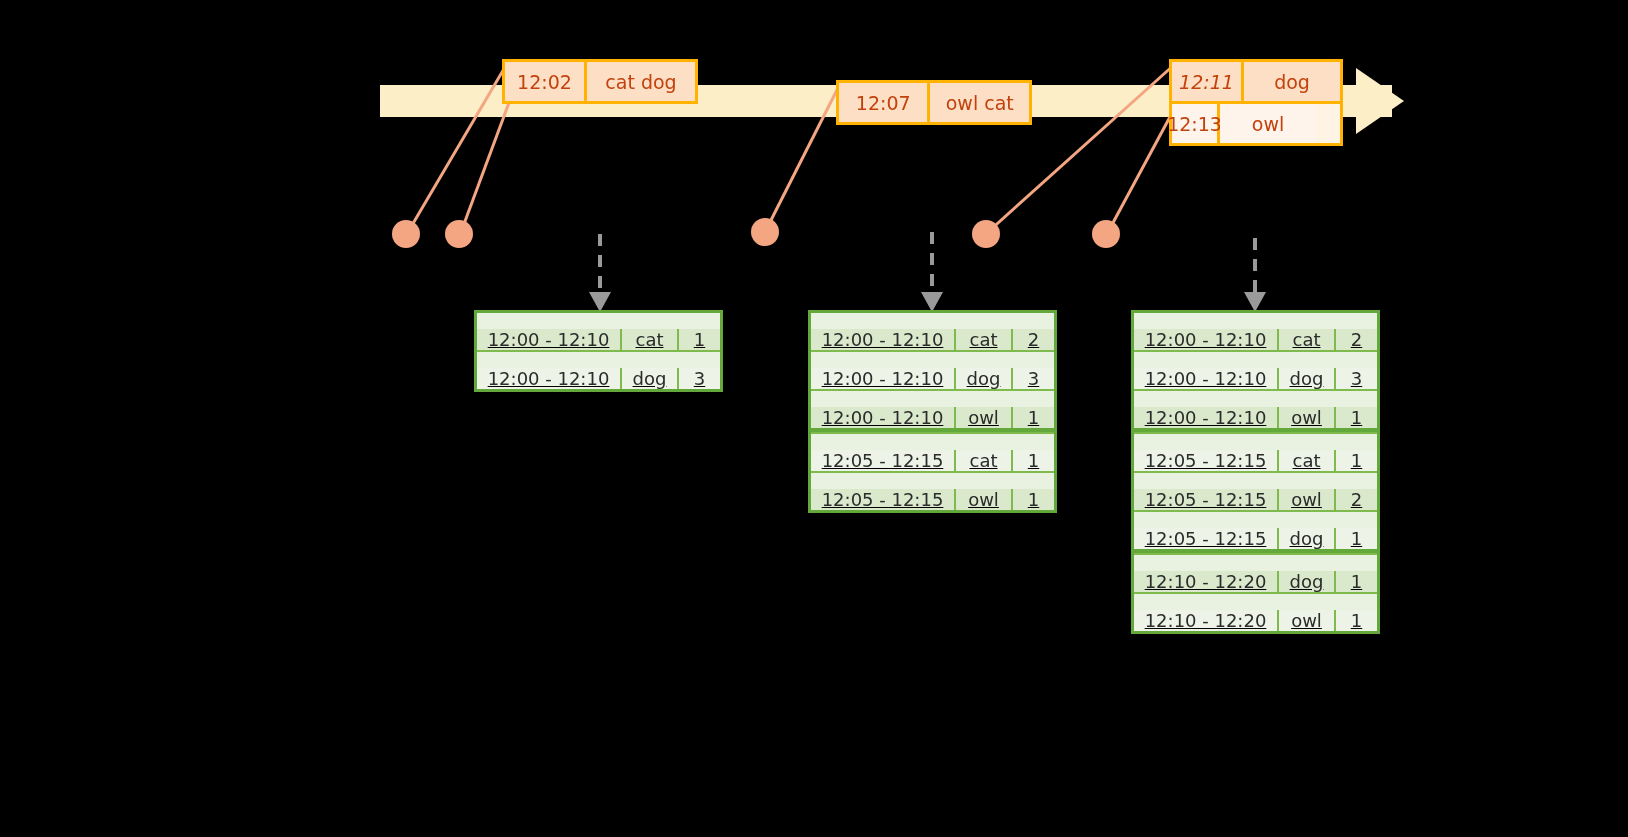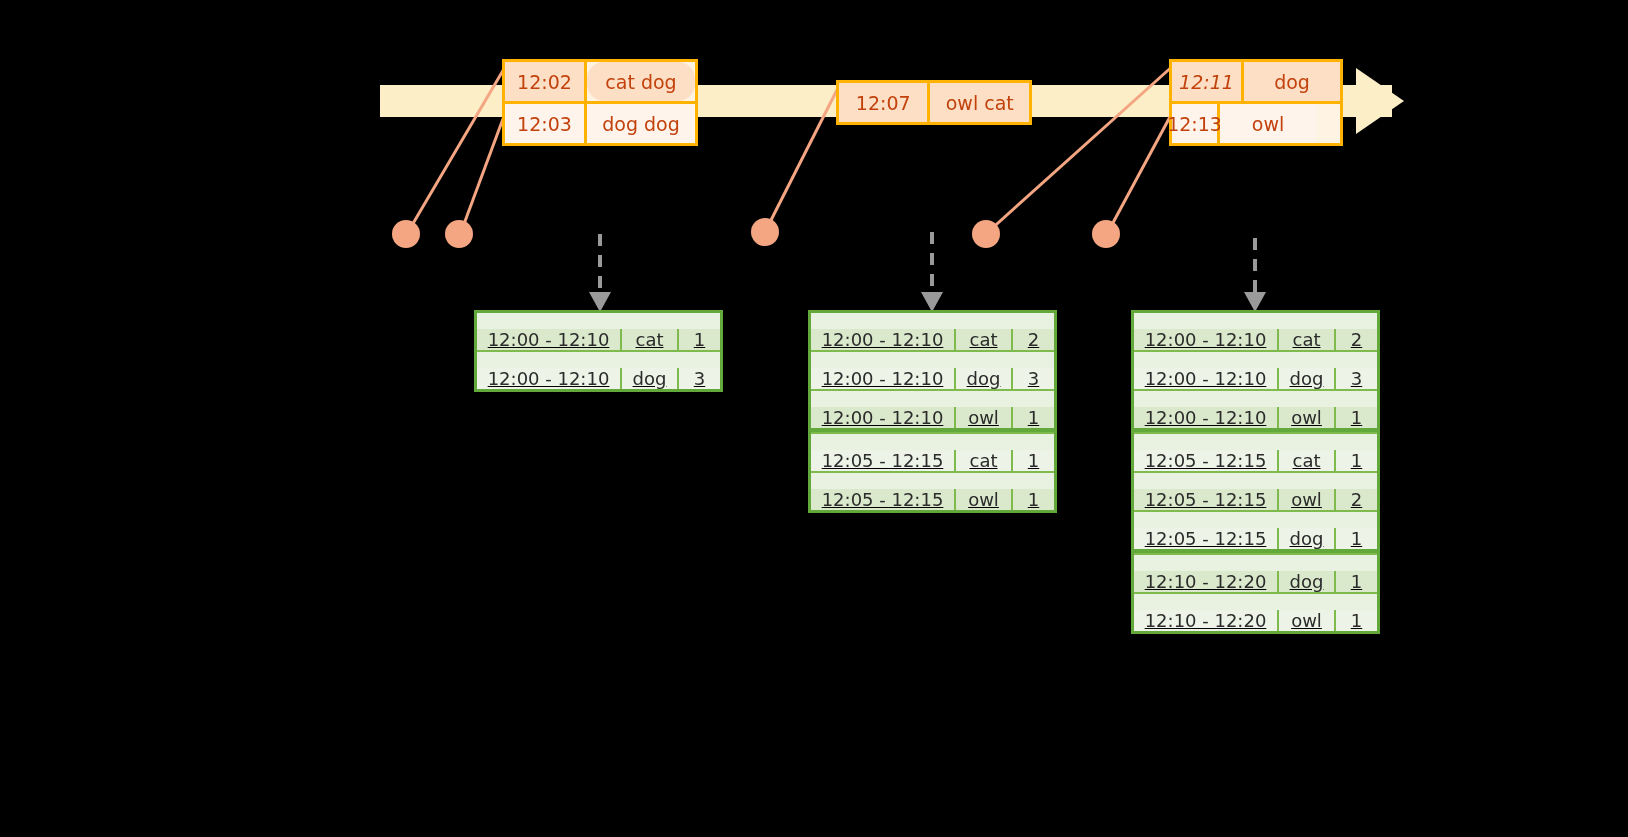--- a/index.html
+++ b/index.html
@@ -119,25 +119,21 @@
     <g fill="#9A9A9A">
       <polygon points="589,292 611,292 600,312"></polygon>
       <polygon points="921,292 943,292 932,312"></polygon>
       <polygon points="1244,292 1266,292 1255,312"></polygon>
     </g>
   </svg>
 
   <div class="event-box" style="left:502px; top:59px; width:196px;">
     <div class="event-row shade">
       <div class="cell time" style="width:82px;">12:02</div>
-      <div class="cell words" style="width:108px;border-radius:17px;">cat dog</div>
-    </div>
-    <div class="event-row plain">
-      <div class="cell time" style="width:82px;">12:03</div>
-      <div class="cell words" style="width:108px;">dog dog</div>
+      <div class="cell words" style="width:108px;">cat dog</div>
     </div>
   </div>
 
   <div class="event-box" style="left:836px; top:80px; width:196px;">
     <div class="event-row shade">
       <div class="cell time" style="width:100px;">12:07</div>
       <div class="cell words" style="width:108px;">owl cat</div>
     </div>
   </div>
 

